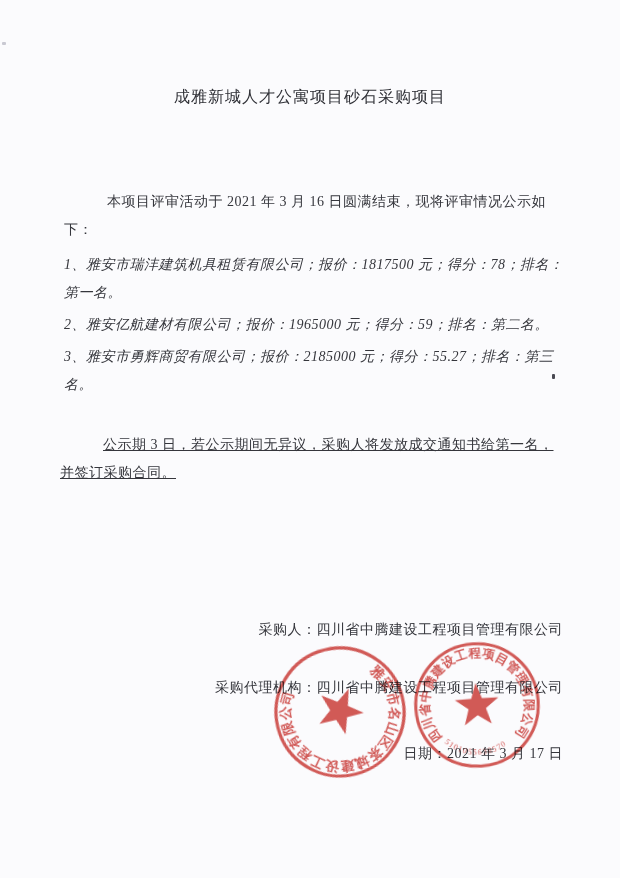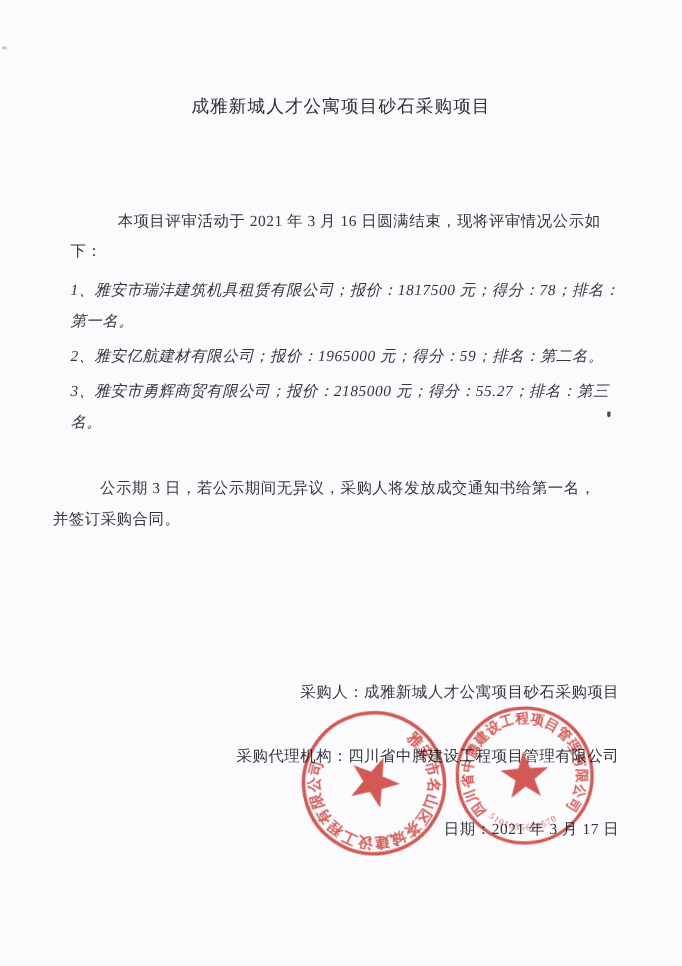--- a/index.html
+++ b/index.html
@@ -27,21 +27,21 @@
   .title-2{top:119px;}
   .body-text{
     font-size:14px;
     line-height:28px;
     color:#35363c;
     letter-spacing:0.5px;
   }
   .intro{top:188px;left:64px;width:500px;text-indent:43px;font-family:Liberation Serif, serif;}
   .bidders{top:251px;left:64px;width:502px;}
   .bidder-item{margin-bottom:4px;font-style:italic;}
-  .closing{top:431px;left:48px;width:505px;text-indent:43px;}
+  .closing{top:431px;left:60px;width:505px;text-indent:43px;text-decoration:underline;}
   .sig-line{
     font-size:14px;
     letter-spacing:0.5px;
     right:57px;
     white-space:nowrap;
     color:#35363c;
   }
   .sig-purchaser{top:621px;}
   .sig-agency{top:679px;}
   .sig-date{top:745px;text-align:right;}
@@ -68,21 +68,21 @@
   <div class="abs body-text intro">本项目评审活动于 2021 年 3 月 16 日圆满结束，现将评审情况公示如下：</div>
 
   <div class="abs body-text bidders">
     <div class="bidder-item">1、雅安市瑞沣建筑机具租赁有限公司；报价：1817500 元；得分：78；排名：第一名。</div>
     <div class="bidder-item">2、雅安亿航建材有限公司；报价：1965000 元；得分：59；排名：第二名。</div>
     <div class="bidder-item">3、雅安市勇辉商贸有限公司；报价：2185000 元；得分：55.27；排名：第三名。</div>
   </div>
 
   <div class="abs body-text closing">公示期 3 日，若公示期间无异议，采购人将发放成交通知书给第一名，并签订采购合同。</div>
 
-  <div class="abs sig-line sig-purchaser">采购人：成雅新城人才公寓项目砂石采购项目</div>
+  <div class="abs sig-line sig-purchaser">采购人：四川省中腾建设工程项目管理有限公司</div>
   <div class="abs sig-line sig-agency">采购代理机构：四川省中腾建设工程项目管理有限公司</div>
   <div class="abs sig-line sig-date">日期：2021 年 3 月 17 日</div>
 
   <svg class="seal seal-left" viewBox="0 0 140 140">
     <circle cx="70" cy="70" r="64" fill="none" stroke="#cf4440" stroke-width="3.2"></circle>
     <path id="sealL-arc" d="M 31.7,102.1 A 50,50 0 1 1 108.3,102.1" fill="none"></path>
     <text font-size="13.5" letter-spacing="0.5" fill="#cf4440" font-weight="bold">
       <textPath href="#sealL-arc">雅安市名山区茶城建设工程有限公司</textPath>
     </text>
     <polygon fill="#cf4440" points="70,47 75.6,63.2 92.8,63.6 79.1,74 84.1,90.4 70,80.6 55.9,90.4 60.9,74 47.2,63.6 64.4,63.2"></polygon>

